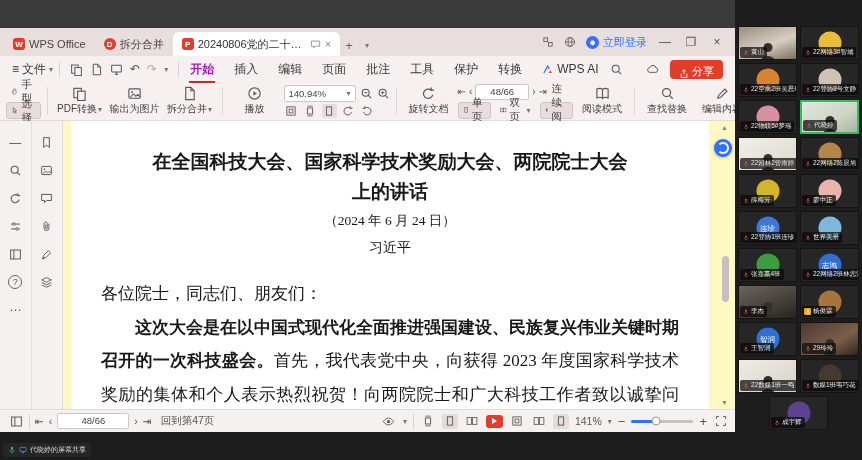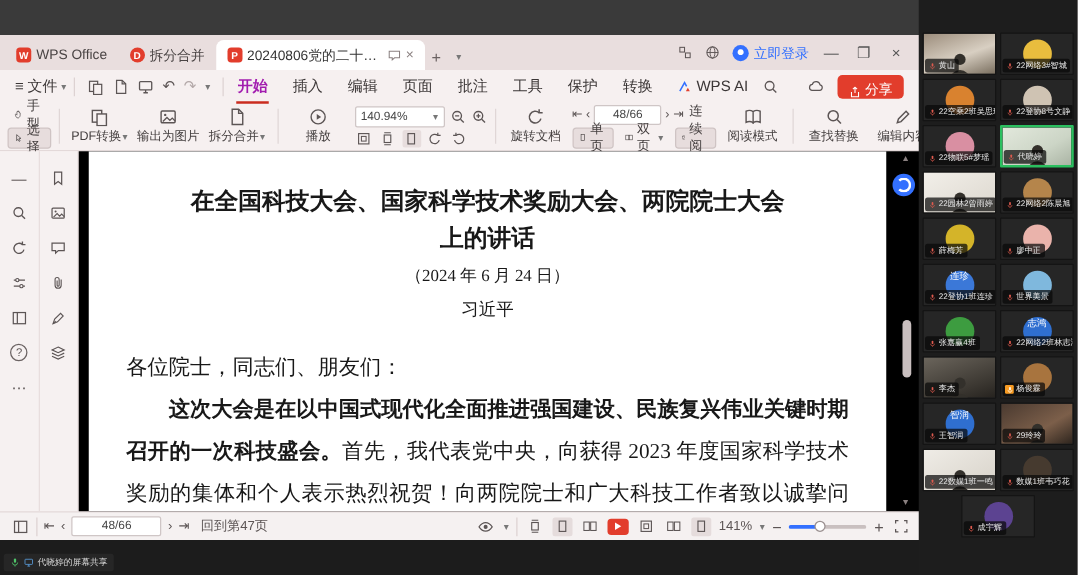--- a/index.html
+++ b/index.html
@@ -48,21 +48,21 @@
   .mini.sel{background:#e7dddd}
   .navrow{display:flex;align-items:center;gap:3px;color:#5c5555;font-size:10px}
   .pagebox{width:52px;height:14px;background:#fff;border:1px solid #cfc6c6;border-radius:2px;font-size:9.5px;color:#444;text-align:center;line-height:14px}
   .caret{font-size:8px;color:#777}
   
   .content{flex:1;display:flex;min-height:0}
   .side-tools{width:62px;flex:none;background:#f6f1f1;border-right:1px solid #e5dbdb;display:flex}
   .tcol{width:31px;display:flex;flex-direction:column;align-items:center;padding-top:14px;gap:13px;color:#5c5555}
   .tcol.first{border-right:1px solid #e8dede}
   .ticon{width:15px;height:15px;display:flex;align-items:center;justify-content:center;font-size:12px}
-  .docwrap{flex:1;position:relative;background:#000000;overflow:hidden}
+  .docwrap{flex:1;position:relative;background:#fef9c3;overflow:hidden}
   .page{position:absolute;left:8px;right:28px;top:0;bottom:0;background:#fff;overflow:hidden;
         font-family:"Liberation Serif","DejaVu Serif",serif;color:#181818}
   .doc-title{margin:26px 30px 0;font-size:19px;line-height:30px;font-weight:bold;text-align:center}
   .doc-date{margin-top:5px;font-size:13.5px;text-align:center}
   .doc-author{margin-top:9px;font-size:14px;text-align:center}
   .doc-body{margin:20px 30px 0;font-size:17px;line-height:33.5px;text-align:justify}
   .para{text-indent:2em}
   .para b{font-weight:bold}
   .scrollcol{position:absolute;right:0;top:0;bottom:0;width:28px}
   .sarrow{position:absolute;right:9px;font-size:7px;color:#8a8080}
@@ -82,21 +82,21 @@
   
   .videos{position:absolute;right:0;top:0;width:127px;height:460px;background:#1d1d1d;box-sizing:border-box;
           padding:26px 2px 0;display:flex;flex-wrap:wrap;gap:3px;align-content:flex-start;justify-content:center}
   .tile{width:59px;height:34px;background:#262626;position:relative;border-radius:1px;overflow:hidden;flex:none;border:1px solid #141414;box-sizing:border-box}
   .tile.active{border:2px solid #2bbf5f}
   .vbg{position:absolute;inset:0}
   .sil{position:absolute;left:50%;bottom:0;transform:translateX(-50%);width:18px;height:16px}
   .sil::before{content:"";position:absolute;top:0;left:50%;transform:translateX(-50%);width:9px;height:9px;border-radius:50%;background:#33302b}
   .sil::after{content:"";position:absolute;bottom:-7px;left:1px;width:16px;height:10px;border-radius:8px 8px 0 0;background:#33302b}
   .av{position:absolute;left:50%;top:50%;transform:translate(-50%,-50%);width:23px;height:23px;border-radius:50%;
-      display:flex;align-items:flex-start;justify-content:center;color:#fff;font-size:7.5px;letter-spacing:0}
+      display:flex;align-items:center;justify-content:center;color:#fff;font-size:7.5px;letter-spacing:0}
   .ntag{position:absolute;left:1px;bottom:1px;max-width:55px;display:flex;align-items:center;gap:2px;
         background:rgba(8,8,8,.72);border-radius:2px;padding:1px 3px 1px 2px;color:#e8e8e8;font-size:6.5px;
         white-space:nowrap;overflow:hidden}
   .micw{width:7px;height:7px;flex:none;display:flex;align-items:center;justify-content:center;border-radius:1px}
   .micw.hot{background:#f59a23}
   
   .sharepill{position:absolute;left:3px;bottom:3px;height:14px;display:flex;align-items:center;gap:3px;
              background:#262626;border-radius:2px;padding:0 5px;color:#d6d6d6;font-size:7px}
 </style>
 </head>

